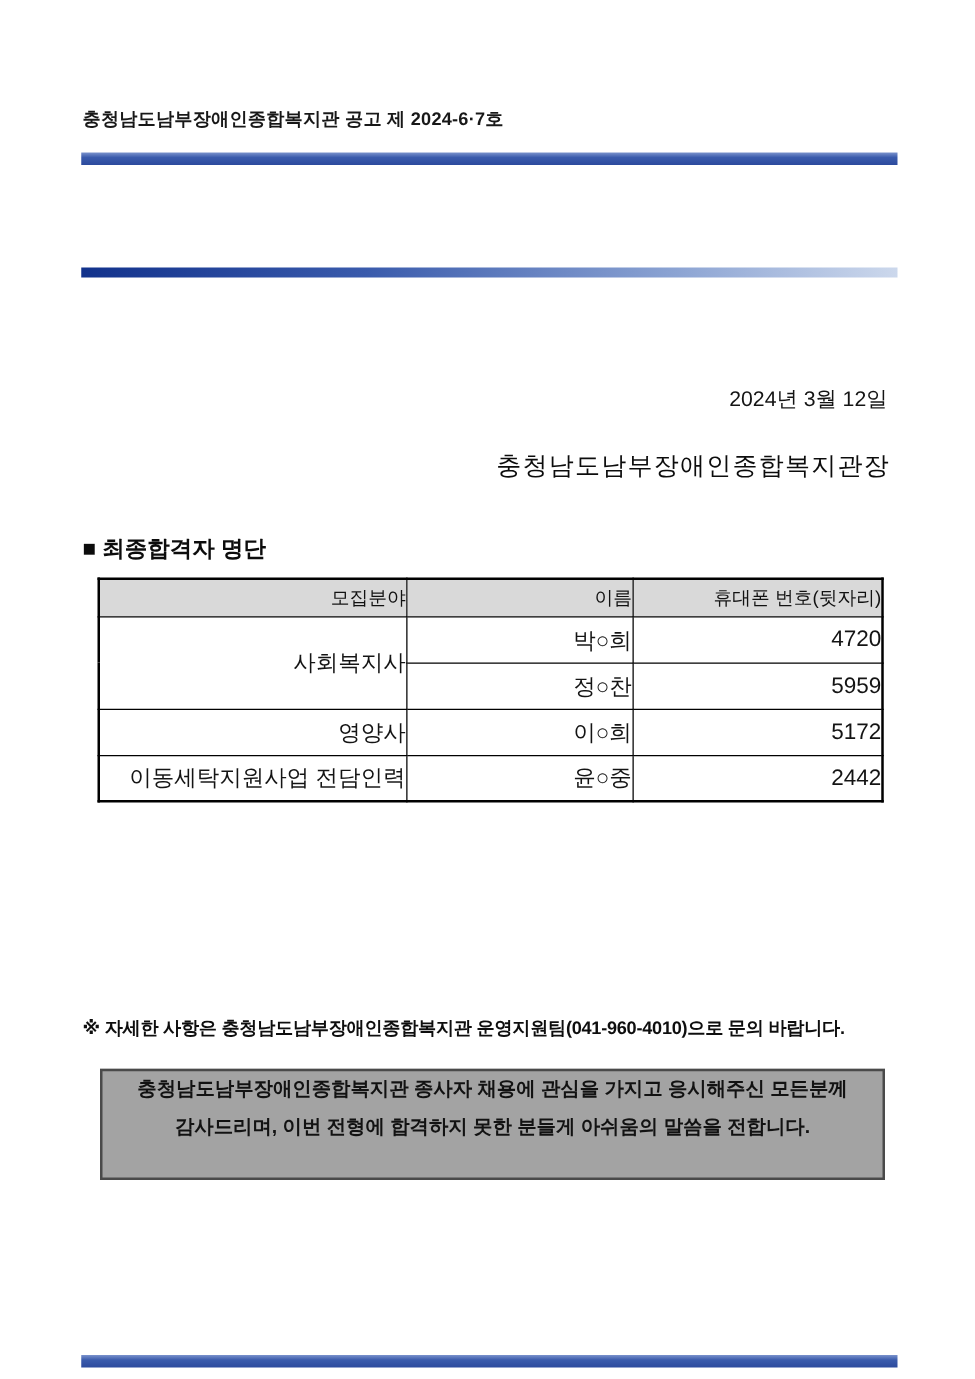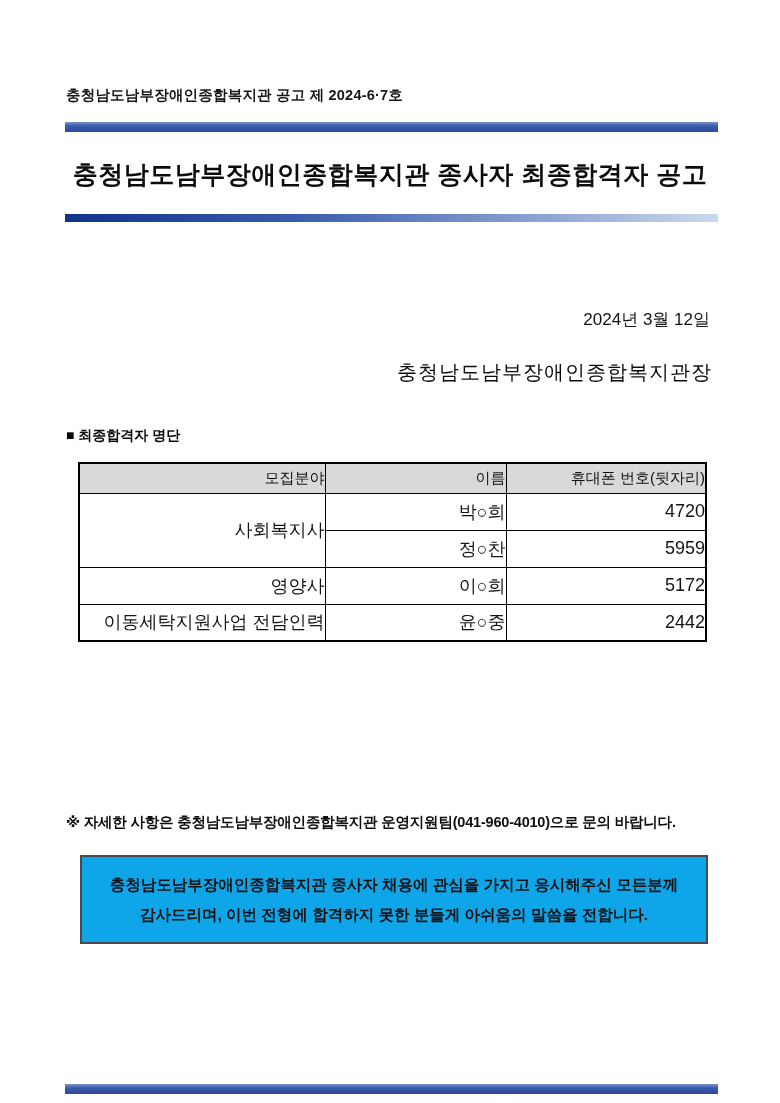--- a/index.html
+++ b/index.html
@@ -68,21 +68,21 @@
     right: 68px; top: 359px;
     font-size: 20px;
     font-weight: normal;
     letter-spacing: 1px;
     color: #0c0c0c;
     white-space: nowrap;
   }
   .section-heading {
     position: absolute;
     left: 66px; top: 427px;
-    font-size: 14px;
+    font-size: 18px;
     font-weight: bold;
     color: #0c0c0c;
     white-space: nowrap;
     text-align: center;
   }
   .result-table {
     position: absolute;
     left: 78px; top: 462px;
     width: 627px;
     border-collapse: collapse;
@@ -119,24 +119,23 @@
     font-size: 14.5px;
     font-weight: bold;
     letter-spacing: -0.2px;
     color: #0e0e0e;
     white-space: nowrap;
   }
   .notice-box {
     position: absolute;
     left: 80px; top: 855px;
     width: 628px; height: 89px;
-    background: #0ea5e9;
+    background: #a3a3a3;
     border: 2px solid #4a4a4a;
     text-align: center;
-    padding-top: 13px;
   }
   .notice-box .line {
     font-size: 15.5px;
     font-weight: 600;
     color: #121212;
     line-height: 30px;
     white-space: nowrap;
   }
   .rule-bottom {
     position: absolute;
@@ -147,21 +146,20 @@
 </style>
 </head>
 <body>
 
 <div class="page">
 
   <div class="doc-number">충청남도남부장애인종합복지관 공고 제 2024-6·7호</div>
 
   <div class="rule-top"></div>
 
-  <div class="doc-title">충청남도남부장애인종합복지관 종사자 최종합격자 공고</div>
 
   <div class="rule-gradient"></div>
 
 
   <div class="date-line">2024년 3월 12일</div>
 
   <div class="signer-line">충청남도남부장애인종합복지관장</div>
 
   <div class="section-heading">■ 최종합격자 명단</div>
 

